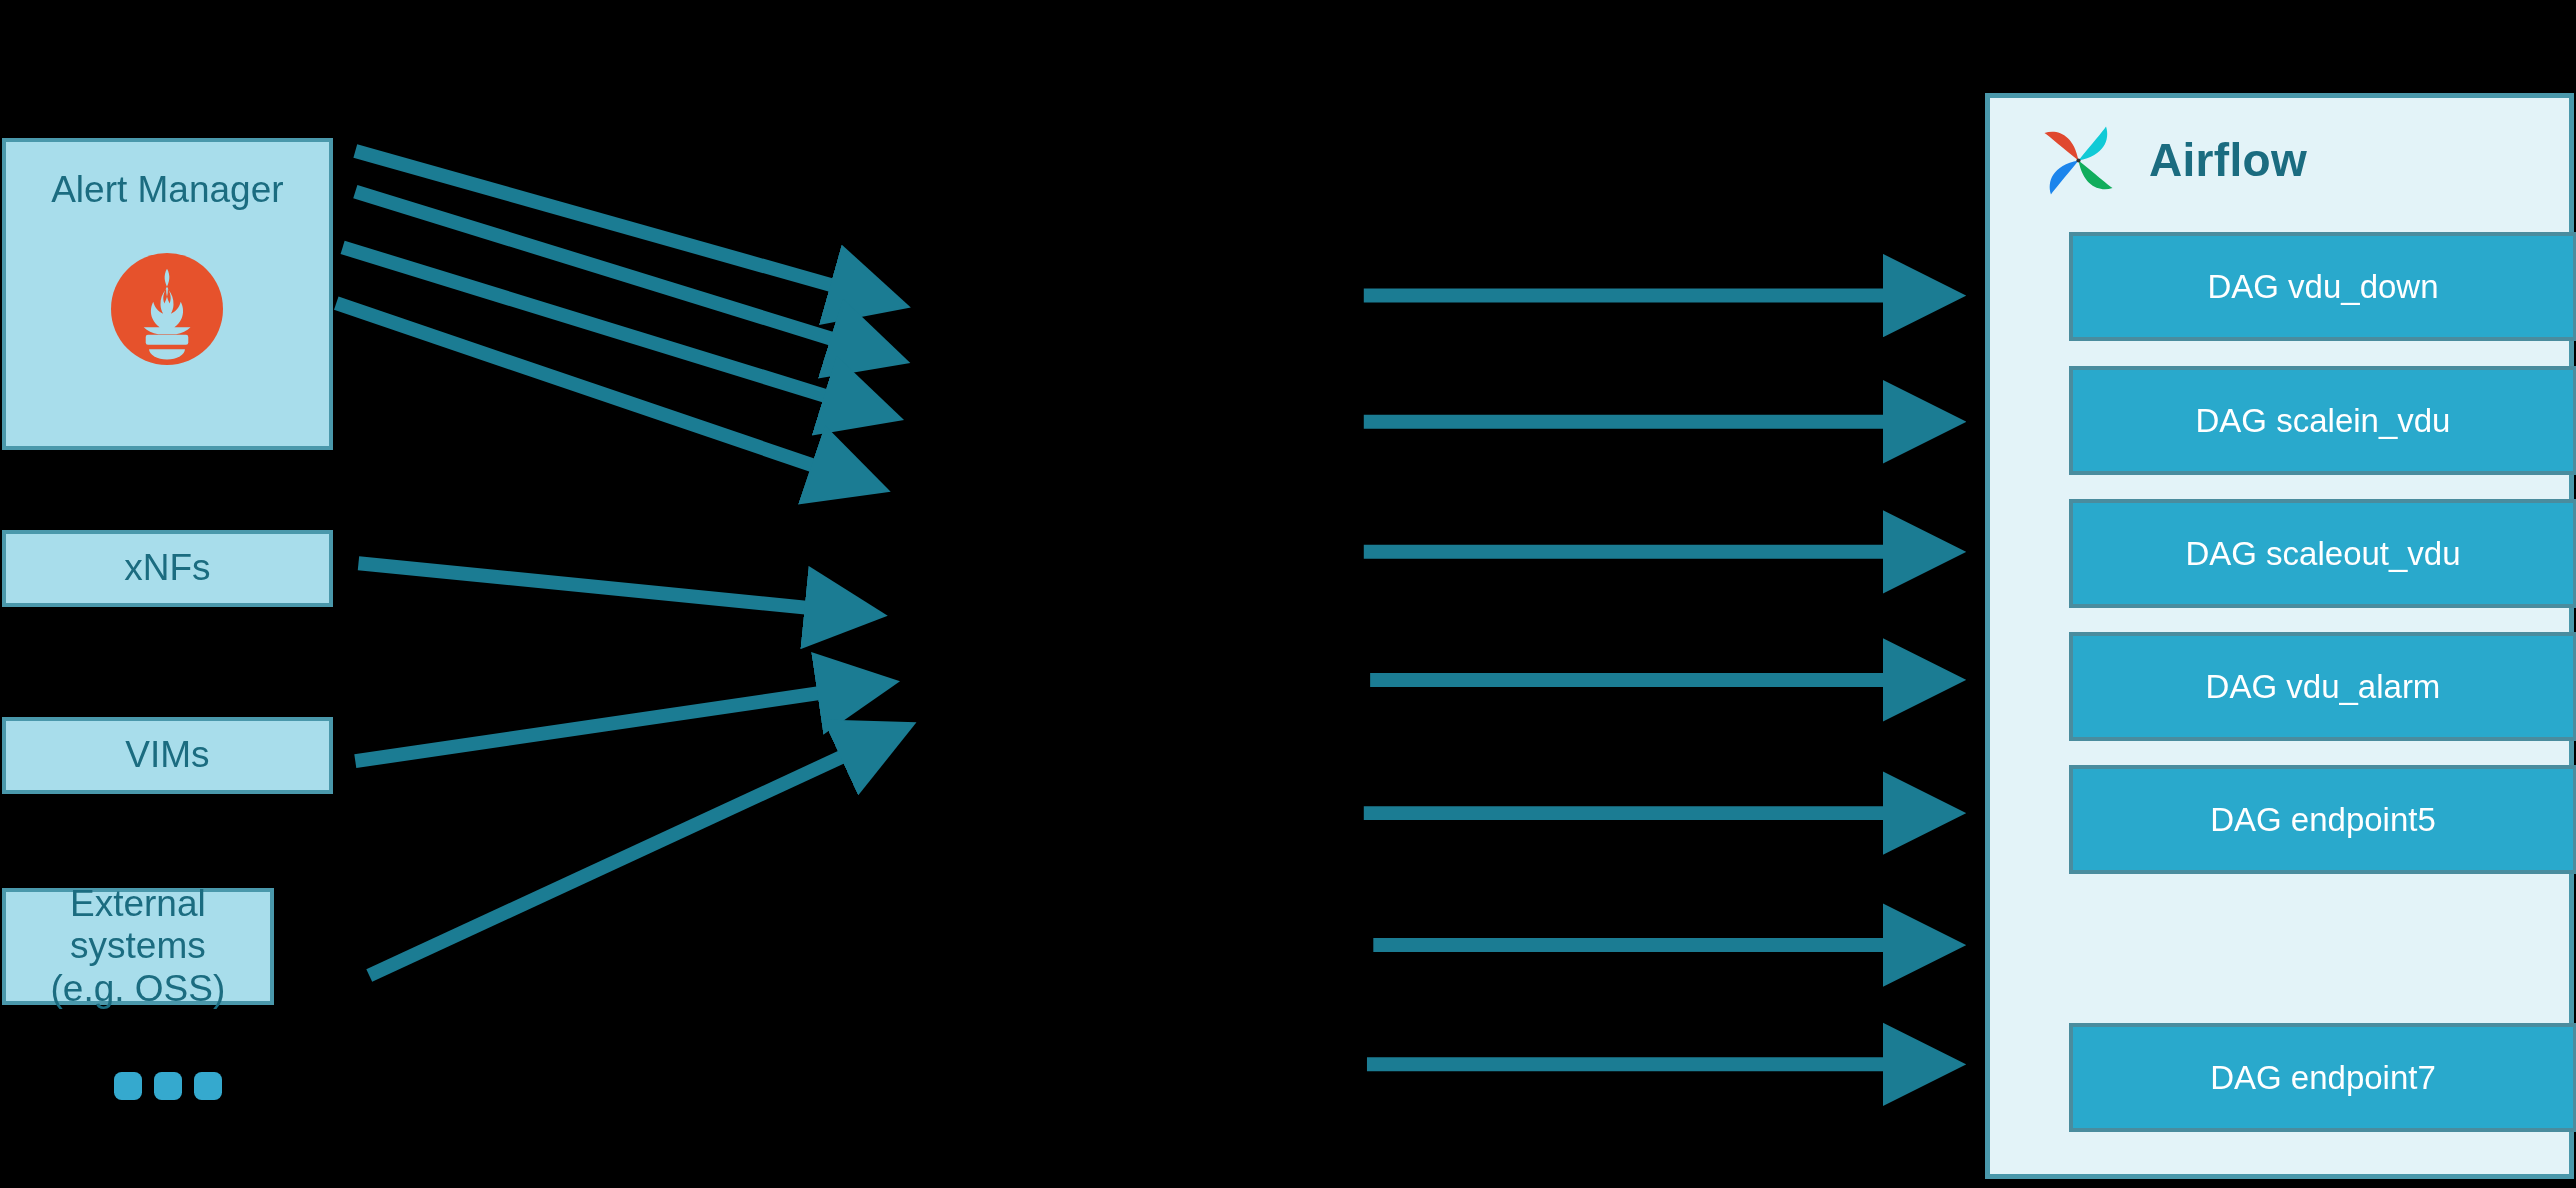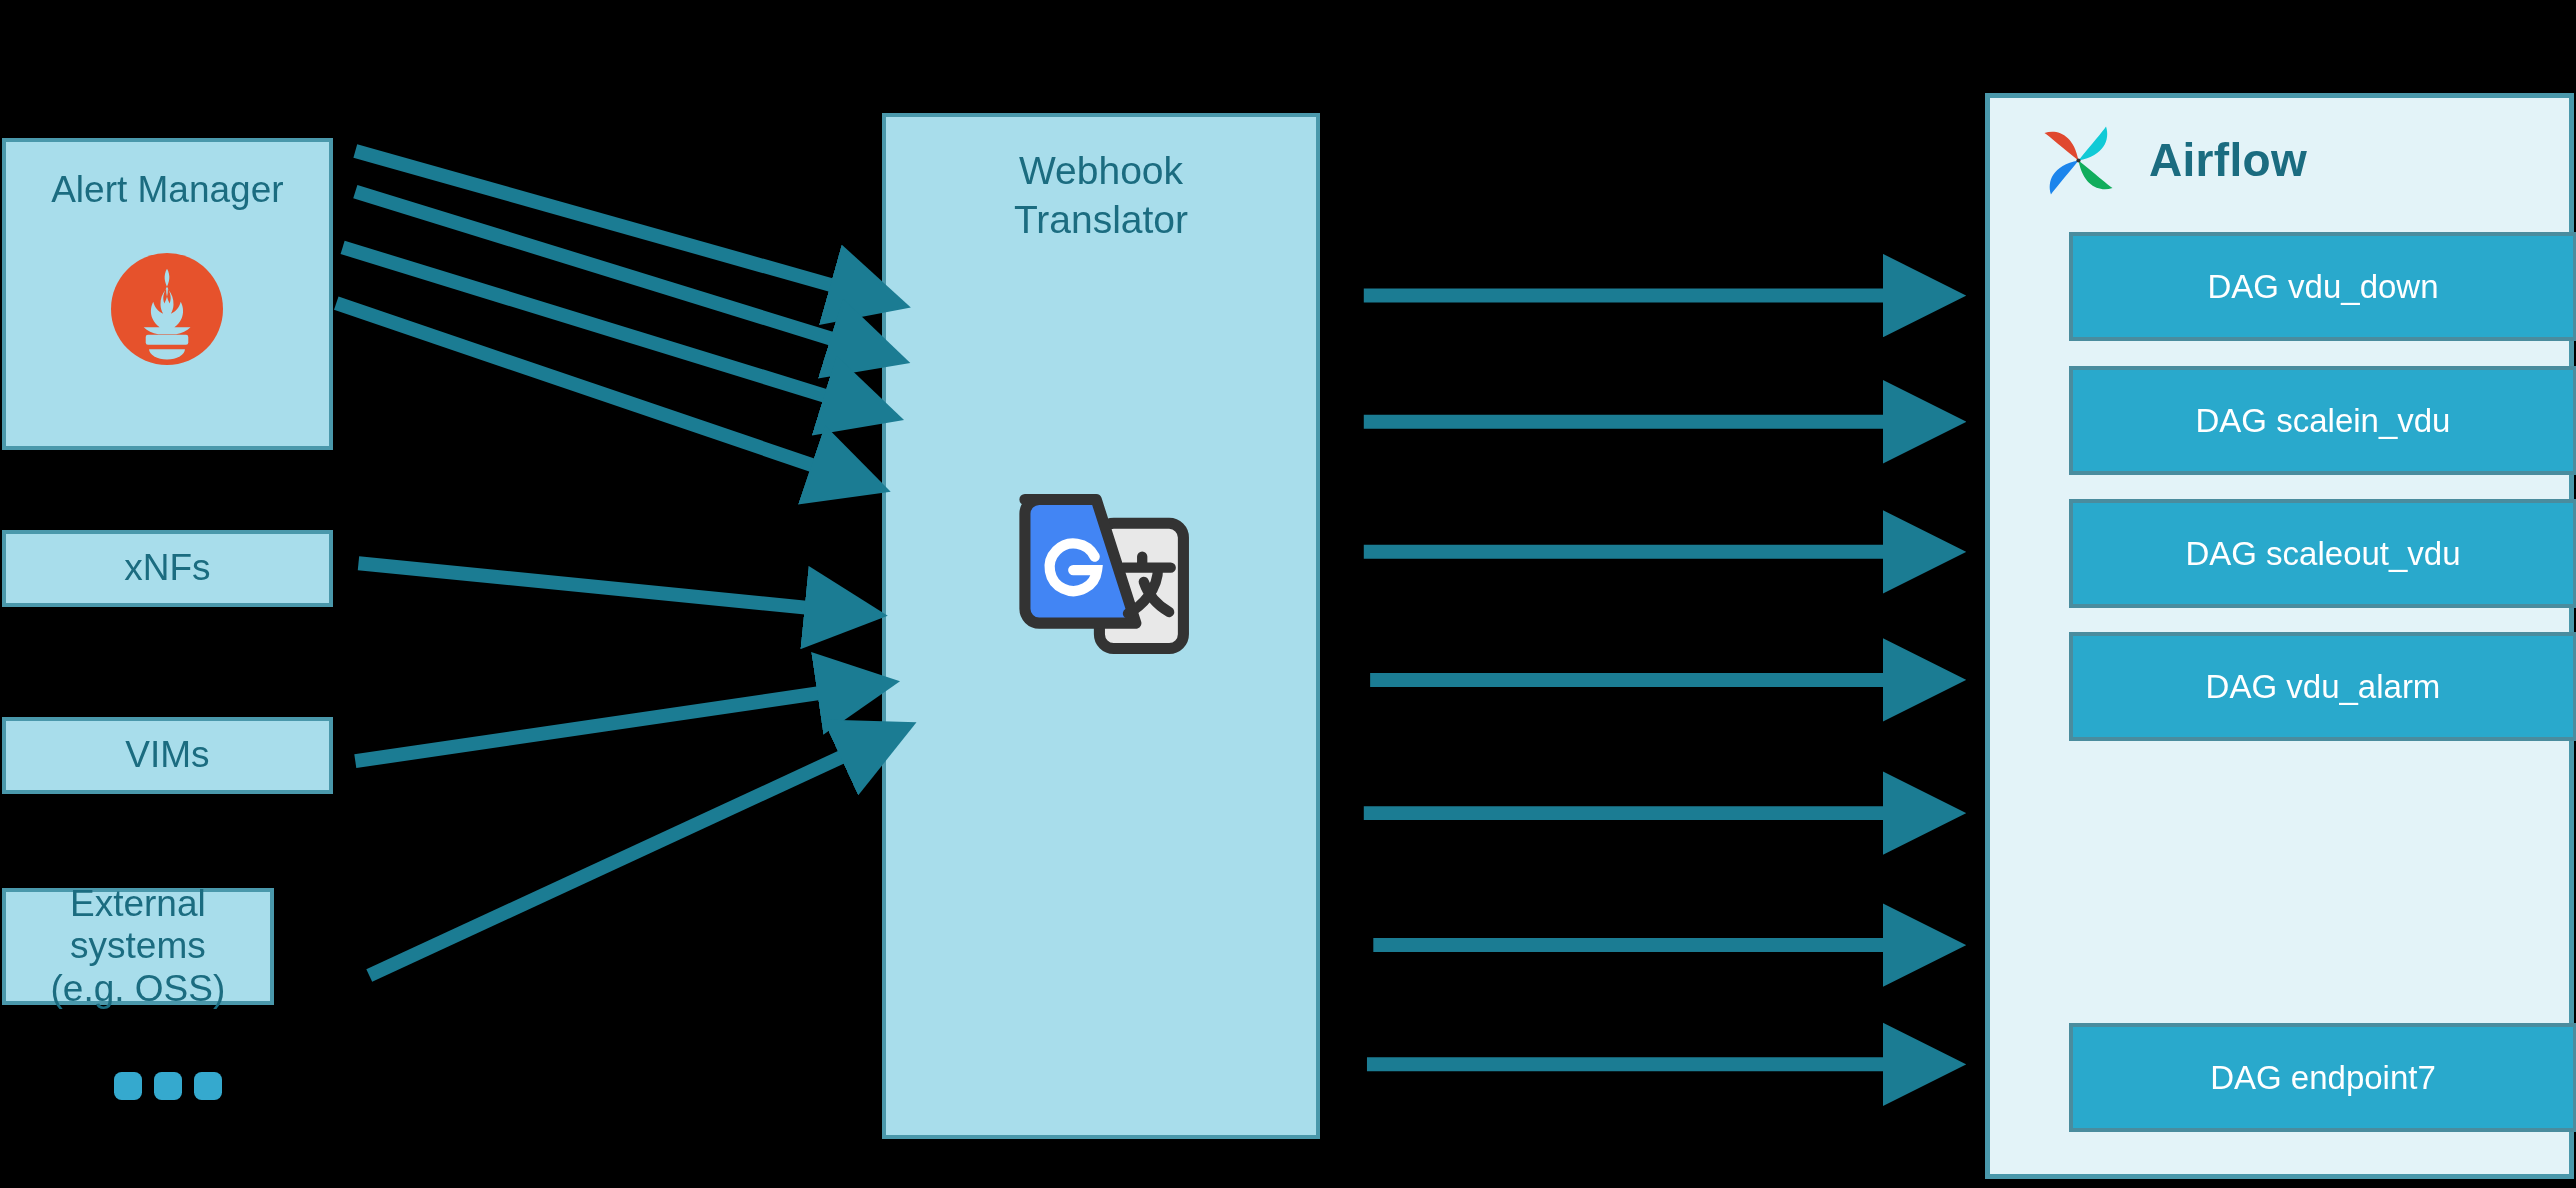--- a/index.html
+++ b/index.html
@@ -159,30 +159,20 @@
     <span class="lbl">External systems
 (e.g. OSS)</span>
   </div>
 
   <div id="ellipsis">
     <span class="dot"></span>
     <span class="dot"></span>
     <span class="dot"></span>
   </div>
 
-  <div id="box-translator">
-    <span class="lbl" style="white-space:pre-line;">Webhook
-Translator</span>
-    <svg id="translate-icon" viewBox="0 0 116 106">
-      <rect x="57" y="21" width="53" height="79" rx="9" fill="#E8E8E8" stroke="#333333" stroke-width="7"></rect>
-      <path d="M10 6h45l25 78H19a9 9 0 0 1-9-9V15a9 9 0 0 1 9-9z" fill="#4285F4" stroke="#333333" stroke-width="7" stroke-linejoin="round"></path>
-      <path d="M54 42a15 15 0 1 0 1.5 8.5H40.5" fill="none" stroke="#FFFFFF" stroke-width="6.5" stroke-linecap="round"></path>
-      <path d="M72 49h30M84 42v7M94 49c0 14-10 24-19 29M85 58c3 9 9 15 16 19" fill="none" stroke="#333333" stroke-width="6.5" stroke-linecap="round"></path>
-    </svg>
-  </div>
 
   <div id="panel-airflow">
     <div id="airflow-head">
       <svg id="airflow-logo" viewBox="0 0 100 100">
         <g opacity="0.92">
           <path d="M50 50 C30 34 14 20 8 16 C24 11 44 18 50 50z" fill="#E03A1E"></path>
           <path d="M50 50 C66 30 80 14 84 8 C89 24 82 44 50 50z" fill="#00C7D4"></path>
           <path d="M50 50 C34 70 20 86 16 92 C11 76 18 56 50 50z" fill="#0C7CEC"></path>
           <path d="M50 50 C70 66 86 80 92 84 C76 89 56 82 50 50z" fill="#00A84F"></path>
         </g>
@@ -196,20 +186,23 @@
       </div>
     <div class="dagbox" style="top:268px">
         <span>DAG scalein_vdu</span>
       </div>
     <div class="dagbox" style="top:401px">
         <span>DAG scaleout_vdu</span>
       </div>
     <div class="dagbox" style="top:534px">
         <span>DAG vdu_alarm</span>
       </div>
+    <div class="dagbox" style="top:667px">
+        <span>DAG endpoint5</span>
+      </div>
     <div class="dagbox" style="top:925px">
         <span>DAG endpoint7</span>
       </div>
   </div>
 
   <svg class="arrows" viewBox="0 0 4061 1873">
     <defs>
       <marker id="ah" markerWidth="6" markerHeight="6" refX="1.0" refY="3" orient="auto" markerUnits="strokeWidth">
         <path d="M0,0 L6,3 L0,6 z" fill="#1B7C93"></path>
       </marker>

